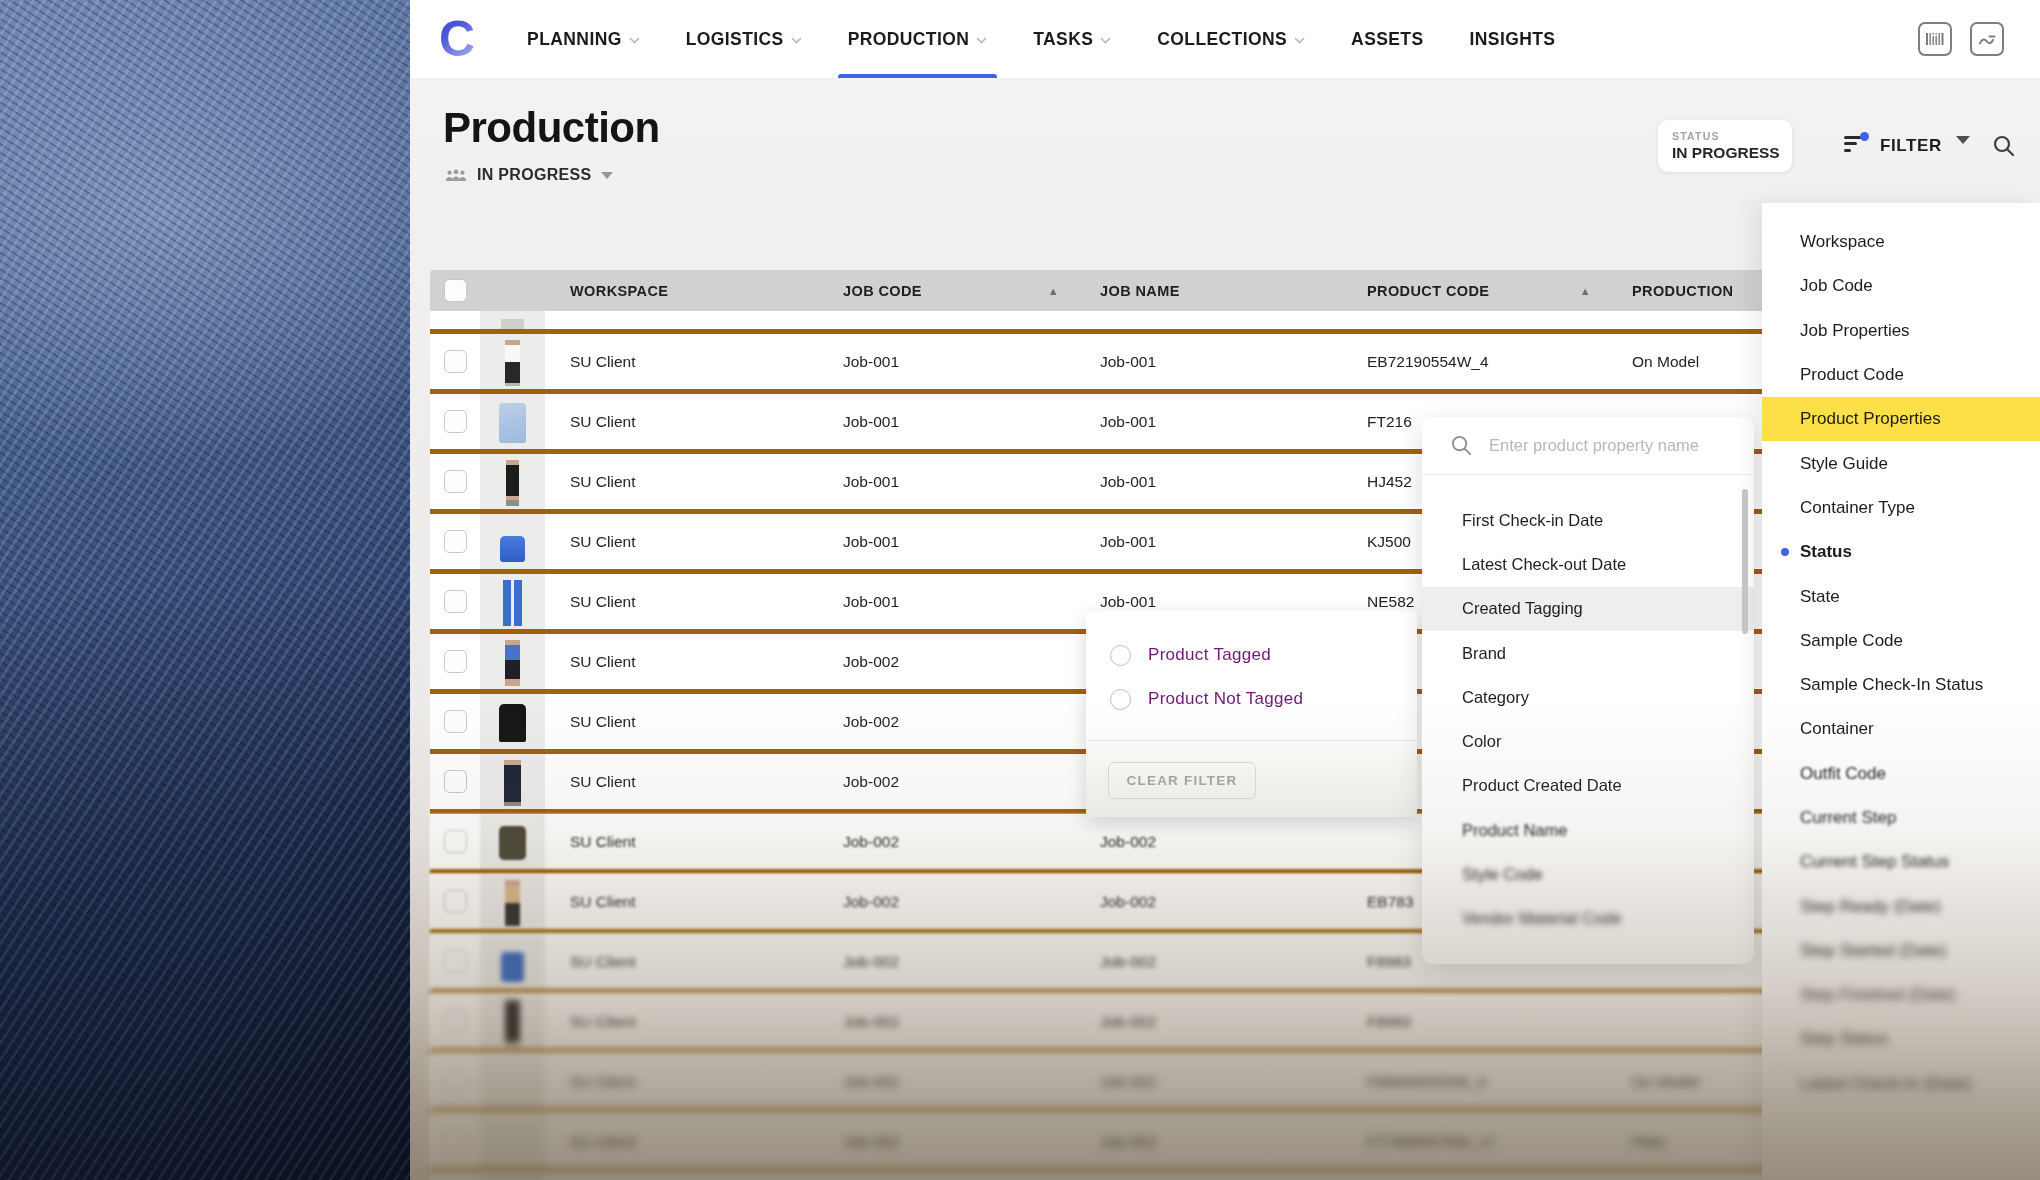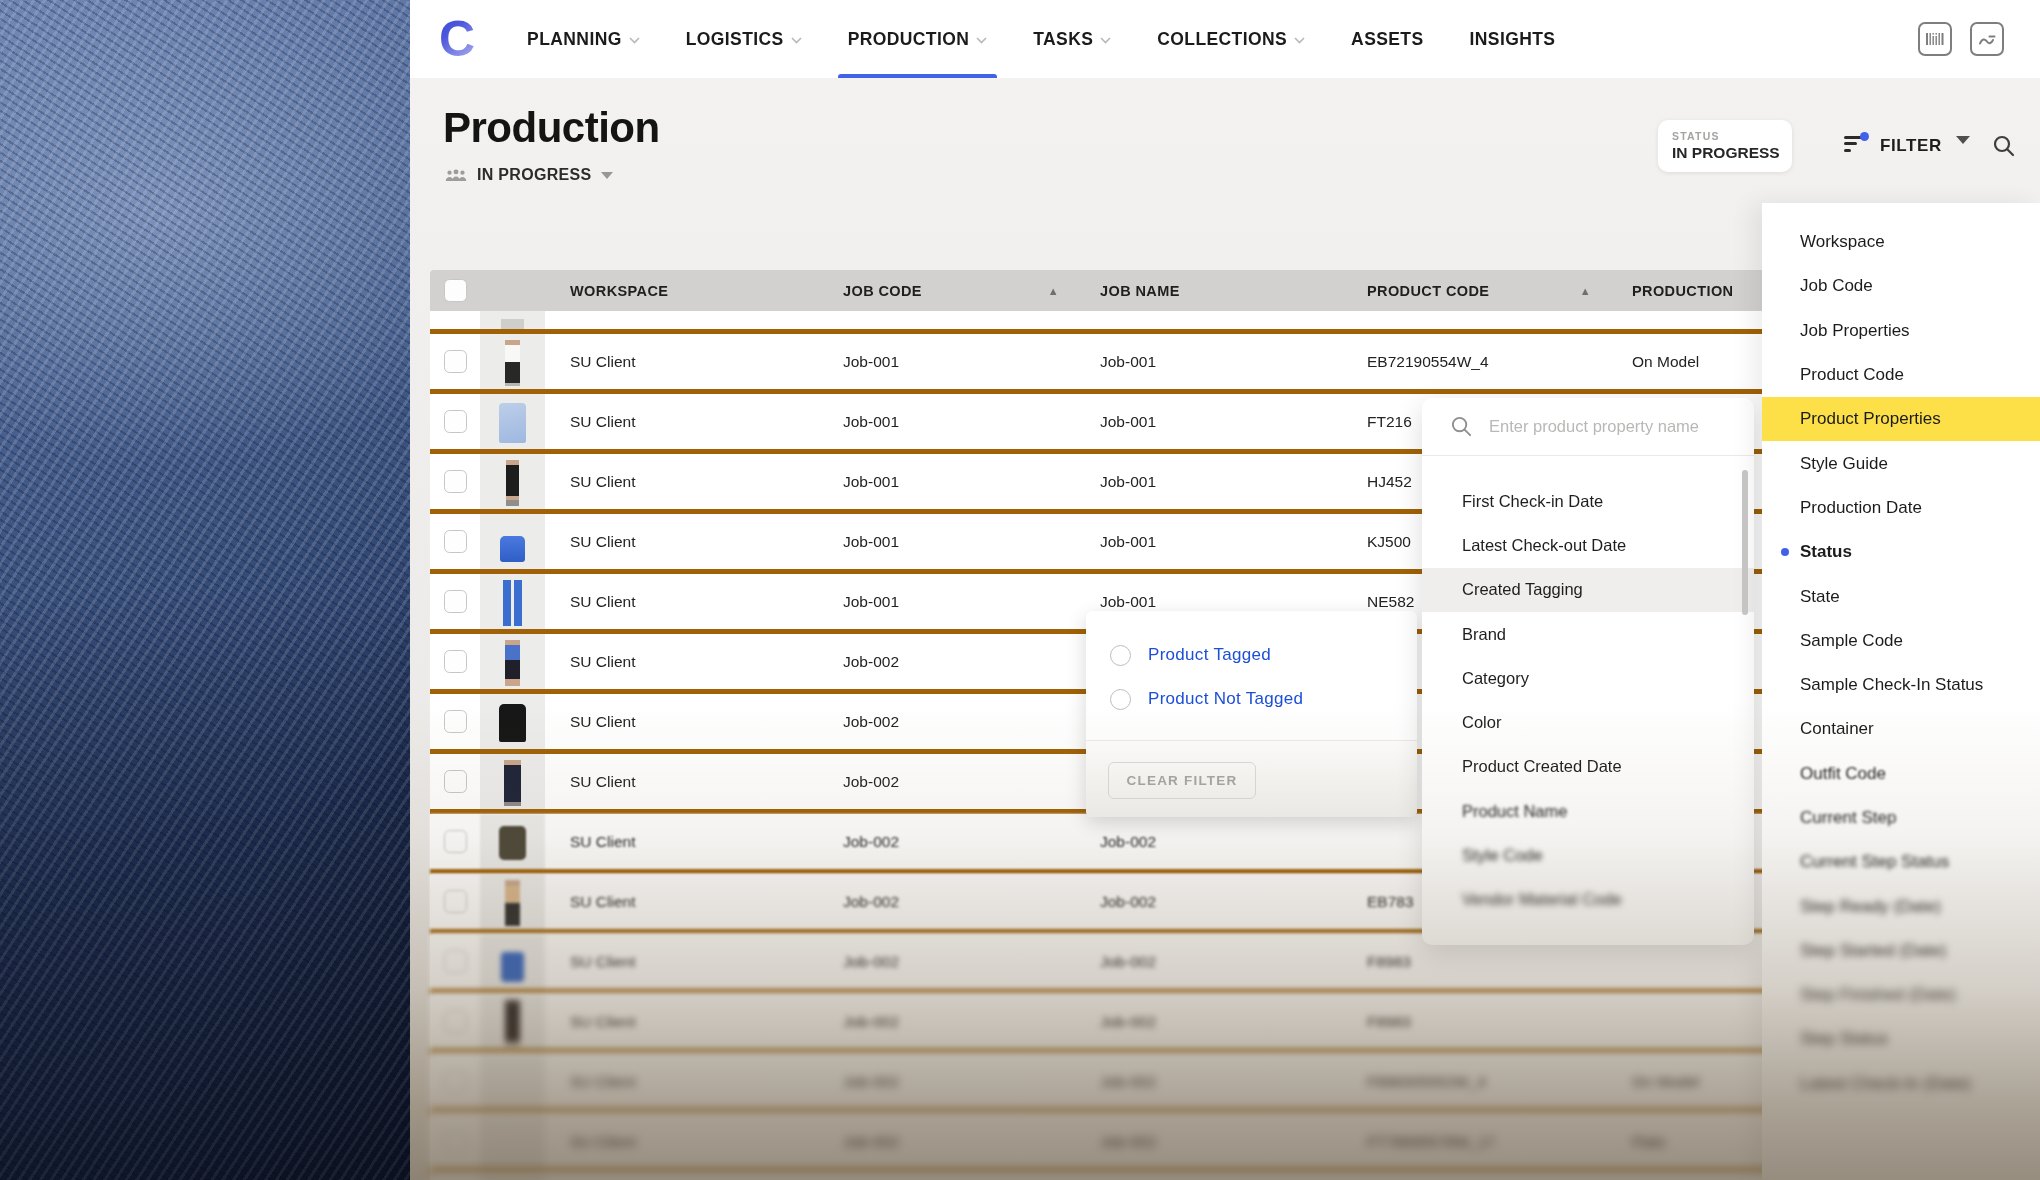--- a/index.html
+++ b/index.html
@@ -110,42 +110,42 @@
   .panel{
     position:absolute;left:1352px;top:125px;right:0;bottom:0;background:#ffffff;z-index:10;
     box-shadow:-10px 0 22px rgba(0,0,0,.07);padding-top:17px;box-sizing:border-box;overflow:hidden;
   }
   .panel-item{position:relative;height:44.3px;display:flex;align-items:center;padding-left:38px;font-size:17px;color:#1c1c1c;cursor:pointer}
   .panel-item.highlighted{background:#fde047}
   .panel-item.bold{font-weight:700}
   .panel-item.has-dot::before{content:'';position:absolute;left:19px;width:8px;height:8px;border-radius:50%;background:#4162e8}
   
   .dropdown{
-    position:absolute;left:1012px;top:320px;width:332px;height:547px;background:#fff;border-radius:10px;
+    position:absolute;left:1012px;top:339px;width:332px;height:547px;background:#fff;border-radius:10px;
     box-shadow:0 8px 28px rgba(0,0,0,.14);z-index:9;overflow:hidden;
   }
   .dd-search{height:57px;display:flex;align-items:center;border-bottom:1px solid #ebeae8;padding-left:28px}
   .dd-search input{
     border:none;outline:none;font-size:16.5px;margin-left:14px;width:250px;color:#333;background:transparent;
     font-family:"Liberation Sans", sans-serif;
   }
   .dd-search input::placeholder{color:#b9b8b6}
   .dd-list{padding-top:23px}
   .dd-item{height:44.3px;display:flex;align-items:center;padding-left:40px;font-size:16.5px;color:#1e1e1e;cursor:pointer}
   .dd-item.highlighted{background:#efeeec}
   .dd-scrollbar{position:absolute;right:6px;top:72px;width:6px;height:145px;border-radius:3px;background:#c9c8c6}
   
   .popover{
     position:absolute;left:676px;top:533px;width:331px;height:206px;background:#fff;border-radius:6px;
     box-shadow:0 6px 20px rgba(0,0,0,.16);z-index:8;box-sizing:border-box;overflow:hidden;
   }
   .po-options{padding-top:22px}
   .po-row{height:44px;display:flex;align-items:center;padding-left:24px;cursor:pointer}
   .radio{width:21px;height:21px;border:1.6px solid #bdbdbb;border-radius:50%;background:#fff;box-sizing:border-box}
-  .po-label{font-size:17px;color:#1d4ed8;margin-left:17px;letter-spacing:.3px}
+  .po-label{font-size:17px;color:#701a75;margin-left:17px;letter-spacing:.3px}
   .po-footer{position:absolute;left:0;right:0;bottom:0;top:129px;border-top:1px solid #eceae7;background:linear-gradient(180deg,#fdfdfc,#f3f2ef)}
   .clear-btn{
     margin:21px 0 0 22px;width:148px;height:37px;border:1.6px solid #dbdad7;border-radius:6px;background:transparent;
     font-size:13.5px;font-weight:700;letter-spacing:1.2px;color:#a7a6a3;cursor:pointer;
     font-family:"Liberation Sans", sans-serif;
   }
   
   .haze{
     position:absolute;left:0;right:0;top:622px;bottom:0;z-index:40;pointer-events:none;
     background:linear-gradient(180deg,
@@ -645,21 +645,21 @@
 
         <div class="panel-item highlighted">
           <span>Product Properties</span>
         </div>
 
         <div class="panel-item">
           <span>Style Guide</span>
         </div>
 
         <div class="panel-item">
-          <span>Production Date</span>
+          <span>Container Type</span>
         </div>
 
         <div class="panel-item bold has-dot">
           <span>Status</span>
         </div>
 
         <div class="panel-item">
           <span>State</span>
         </div>
 

